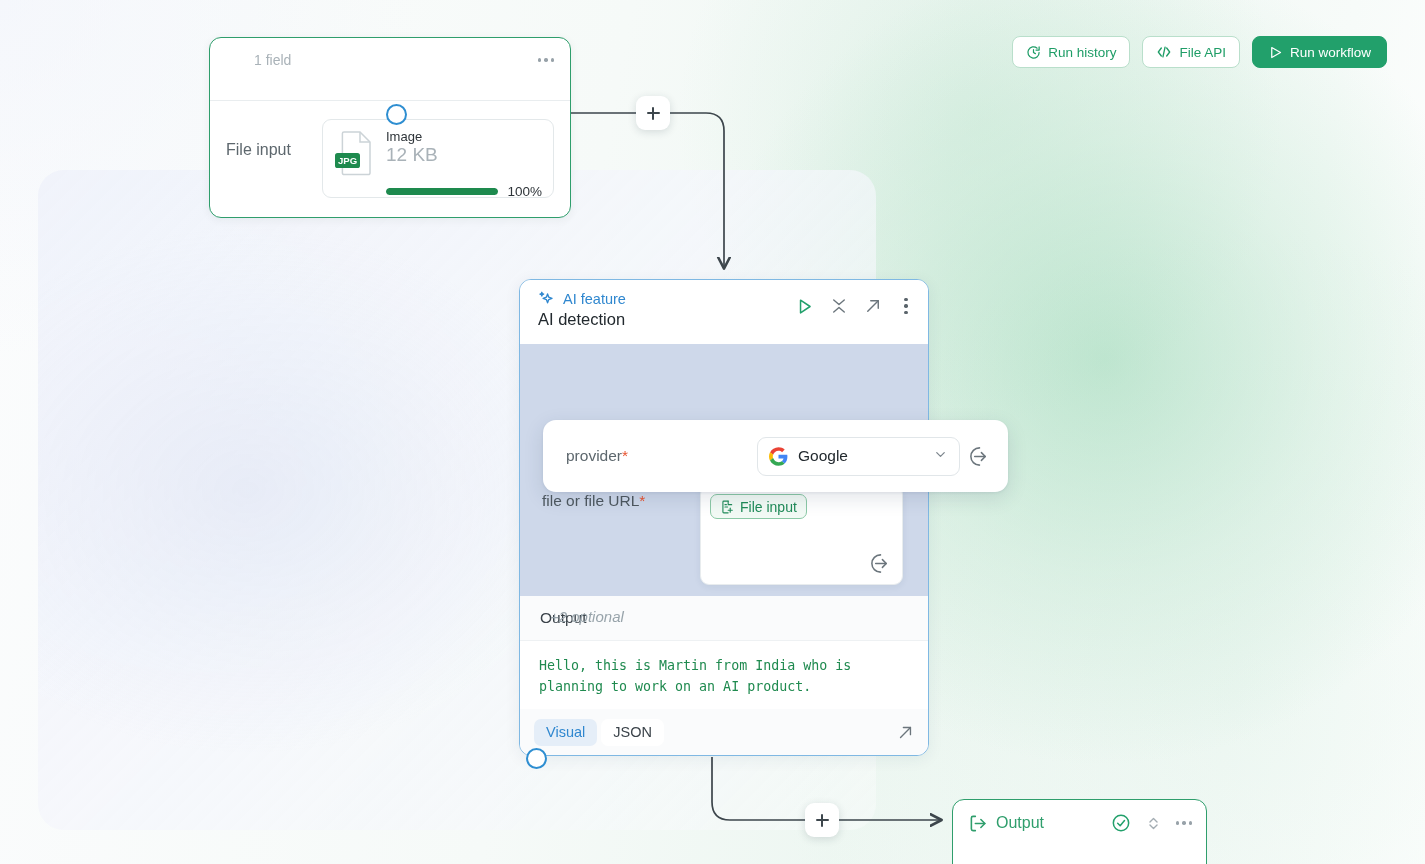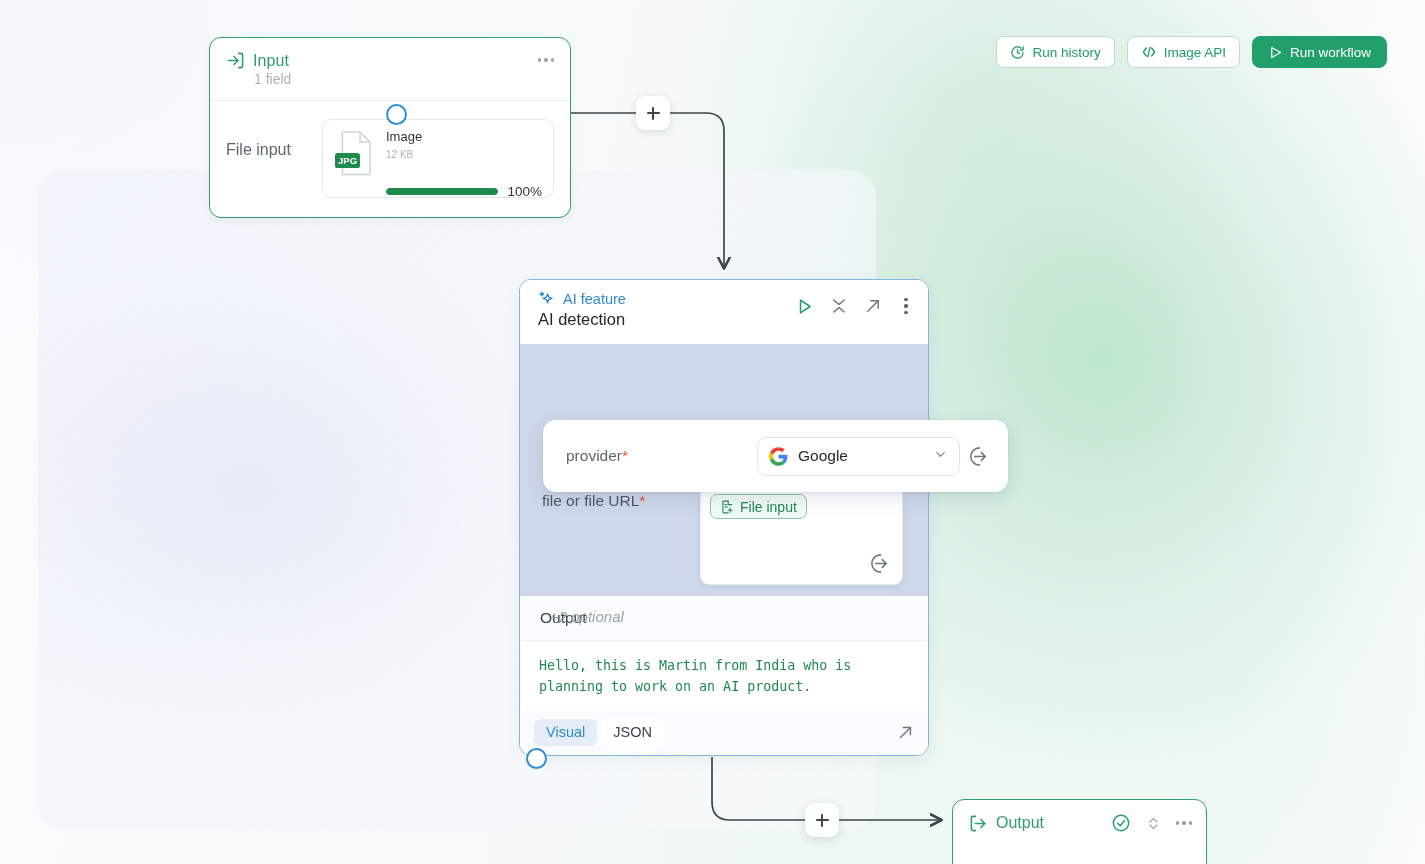--- a/index.html
+++ b/index.html
@@ -104,21 +104,21 @@
   #file-label { color: #5d676d; font-size: 16px; padding-top: 22px; width: 96px; }
   #file-card {
     width: 232px; height: 79px;
     border: 1px solid #e3e8ea; border-radius: 9px;
     background: #fff;
     padding: 9px 11px;
     position: relative;
   }
   .file-row { display: flex; gap: 11px; }
   .file-meta-name { font-size: 13px; color: #2e3439; line-height: 16px; }
-  .file-meta-size { font-size: 10px; color: #a9b2b8; line-height: 17px; margin-top: 1px; }
+  .file-meta-size { font-size: 19px; color: #a9b2b8; line-height: 17px; margin-top: 1px; }
   .progress-row { display: flex; align-items: center; gap: 9px; margin-top: 7px; margin-left: 52px; }
   .progress-track { width: 133px; height: 7px; border-radius: 4px; background: #e3e8ea; overflow: hidden; }
   .progress-fill { height: 100%; border-radius: 4px; background: #1e8a4e; }
   .progress-pct { font-size: 13.5px; color: #2e3439; }
 
   
   .handle {
     position: absolute;
     width: 21px; height: 21px;
     border-radius: 50%;
@@ -341,46 +341,36 @@
     </div>
 
     <div class="tb-btn">
       <span class="tb-ico">
         <svg width="16" height="16" viewBox="0 0 24 24" fill="none" stroke="#1f9d67" stroke-width="2" stroke-linecap="round" stroke-linejoin="round">
           <polyline points="8 6 3.5 12 8 18"></polyline>
             <polyline points="16 6 20.5 12 16 18"></polyline>
           <line x1="13.6" y1="4.6" x2="10.4" y2="19.4"></line>
         </svg>
       </span>
-      <span>Image API</span>
+      <span>File API</span>
     </div>
 
     <div class="tb-btn primary">
       <span class="tb-ico">
         <svg width="15" height="15" viewBox="0 0 24 24" fill="none" stroke="#ffffff" stroke-width="2" stroke-linecap="round" stroke-linejoin="round">
           <polygon points="6 4 20 12 6 20"></polygon>
         </svg>
       </span>
       <span>Run workflow</span>
     </div>
   </div>
 
   <div class="node" id="node-input">
 
     <div id="input-head">
-      <div class="node-title-row">
-        <span style="display:flex;">
-          <svg width="19" height="19" viewBox="0 0 24 24" fill="none" stroke="#2f9e6c" stroke-width="2" stroke-linecap="round" stroke-linejoin="round">
-            <path d="M16 3h3a2 2 0 0 1 2 2v14a2 2 0 0 1-2 2h-3"></path>
-            <polyline points="10 17 15 12 10 7"></polyline>
-              <line x1="15" y1="12" x2="3" y2="12"></line>
-          </svg>
-        </span>
-        <span class="node-title">Input</span>
-      </div>
       <div class="node-sub">1 field</div>
       <div class="dots-h">
           <i></i>
           <i></i>
           <i></i>
         </div>
     </div>
 
     <div id="input-body">
       <div id="file-label">File input</div>

